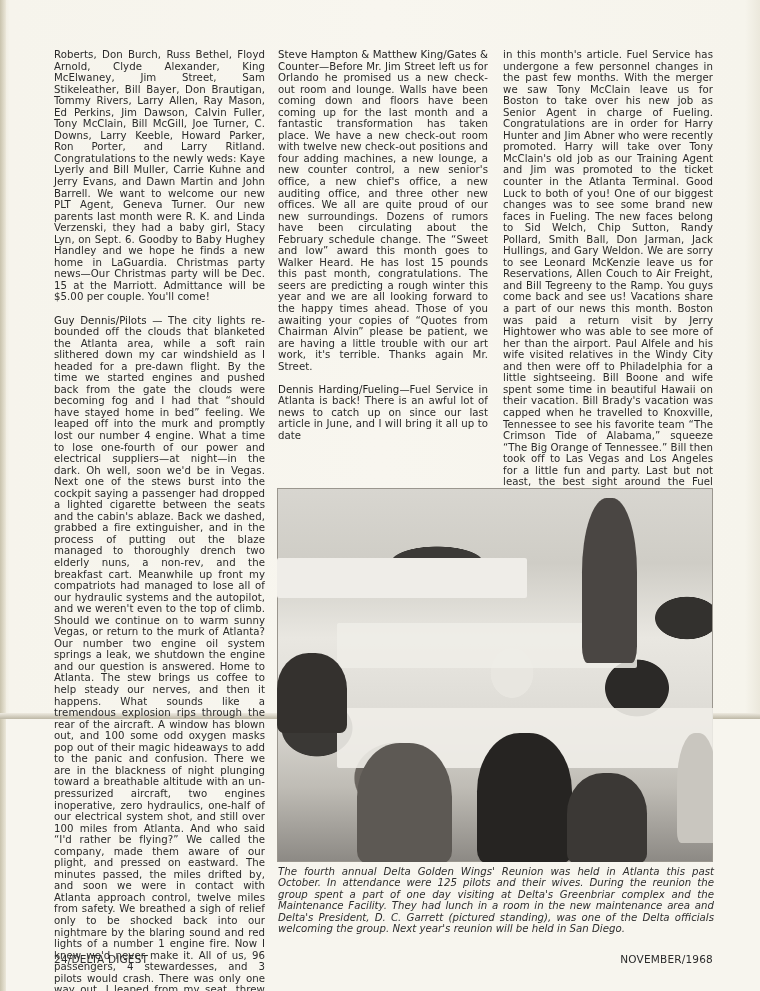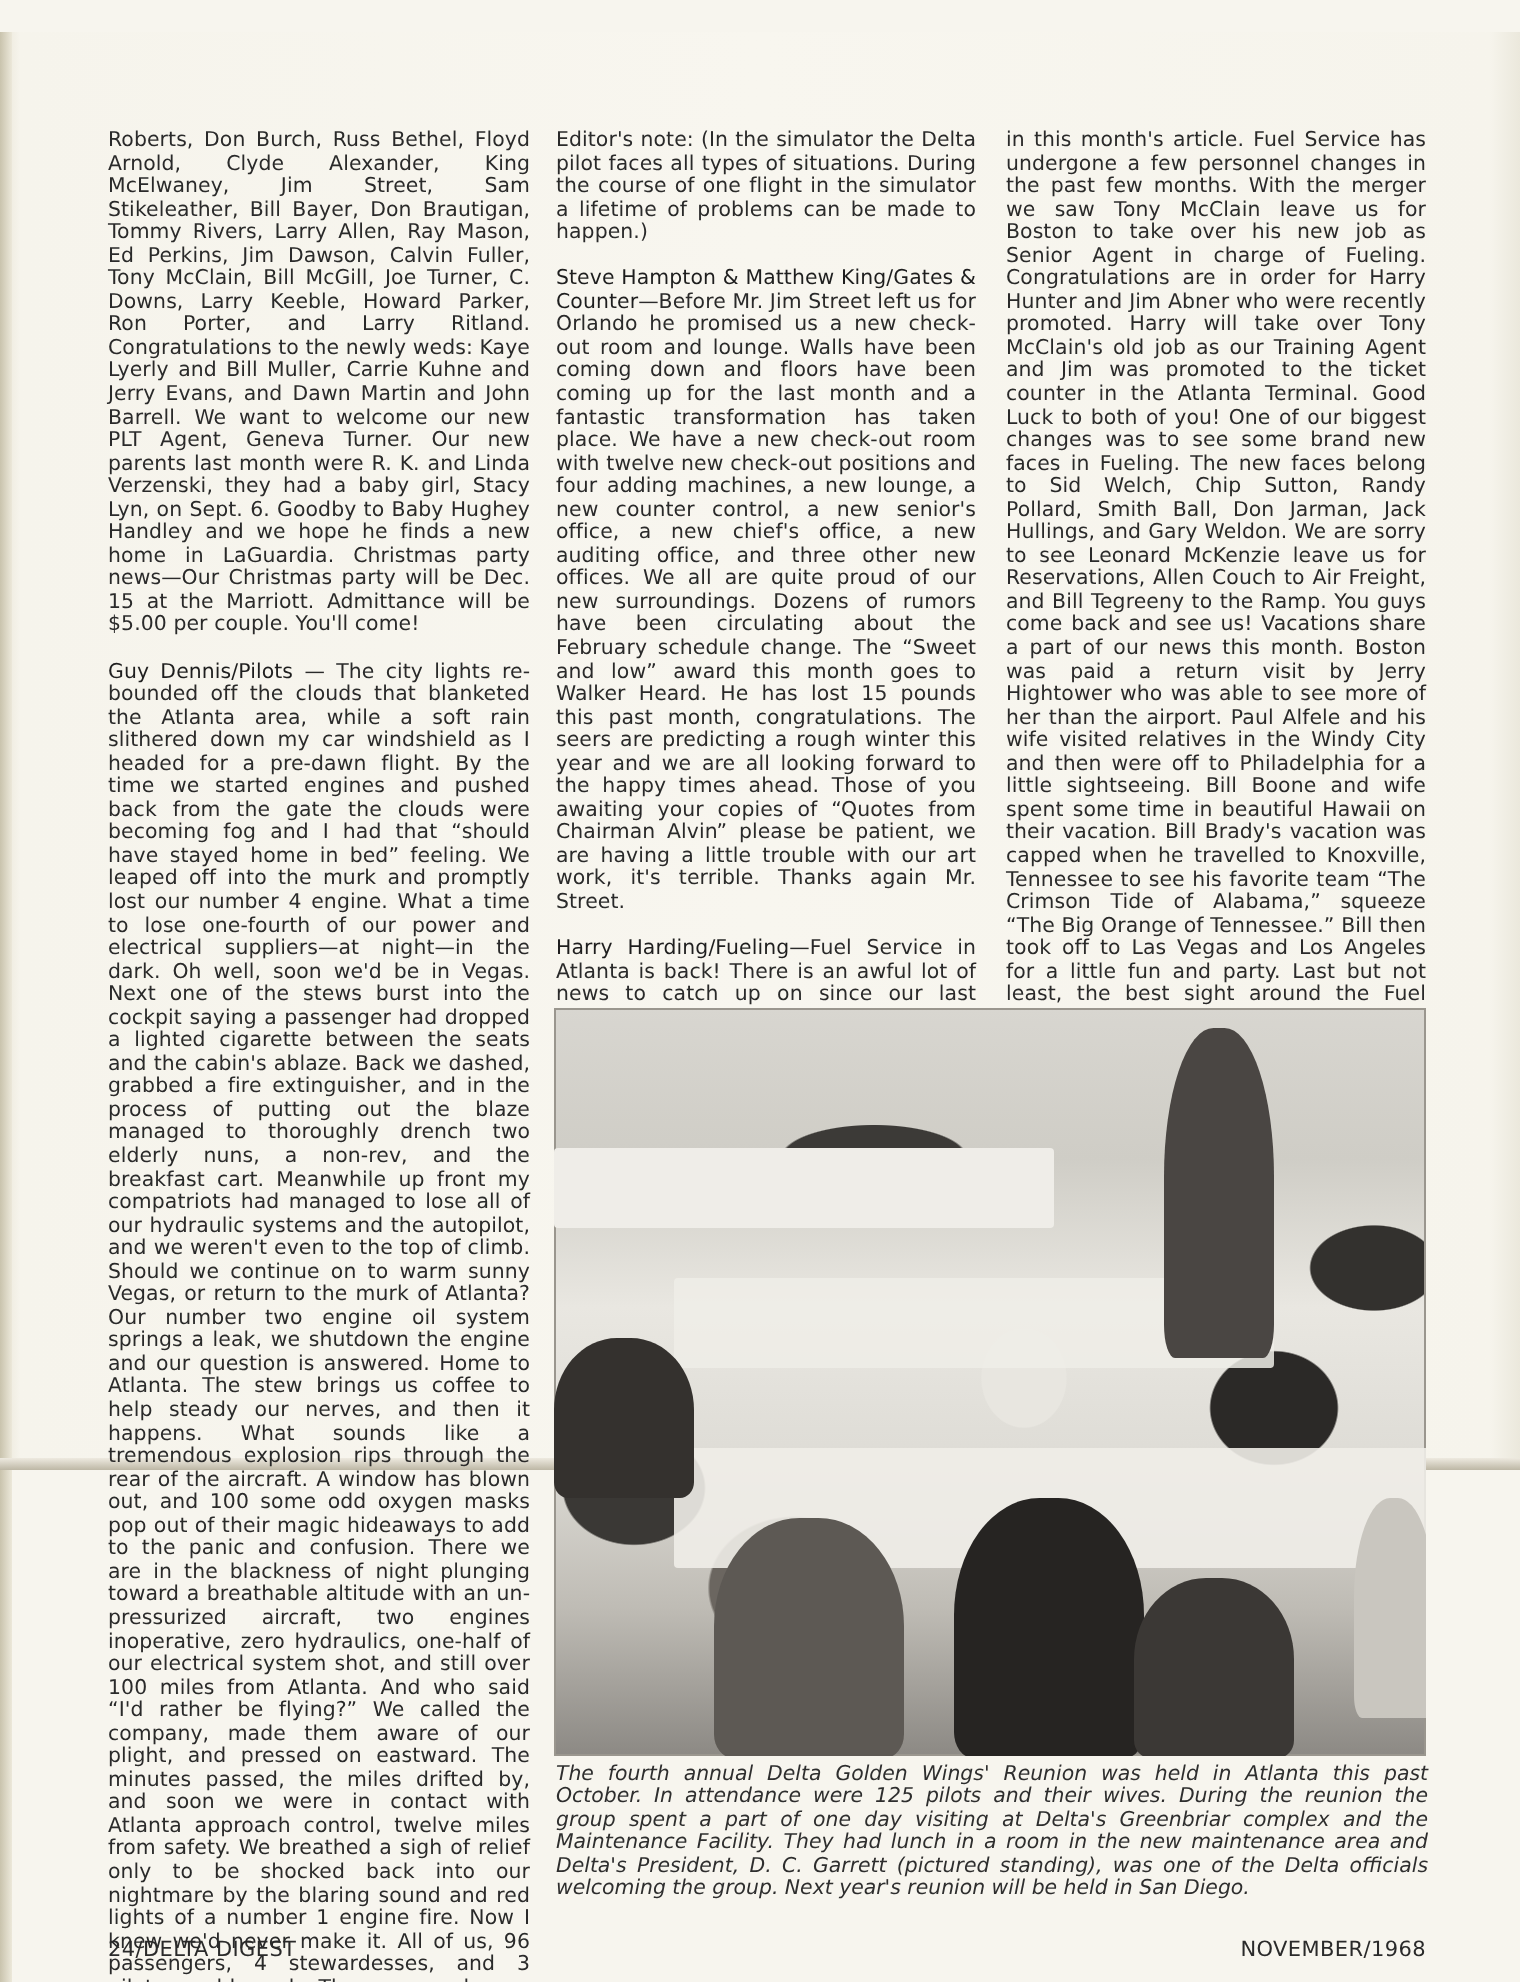--- a/index.html
+++ b/index.html
@@ -4,21 +4,21 @@
 <style>
   html, body { margin: 0; padding: 0; }
   body {
     width: 760px; height: 991px; overflow: hidden;
     background: #f7f5ee;
     font-family: "DejaVu Sans", "Liberation Sans", sans-serif;
     color: #2a2a2a;
     position: relative;
   }
   .page {
-    position: absolute; left: 0; top: 16px; width: 760px; height: 719px;
+    position: absolute; left: 0; top: 0; width: 760px; height: 719px;
     background: linear-gradient(90deg, #e9e5d6 0px, #f6f4ec 10px, #f8f6ef 50%, #f6f4ec 745px, #ebe8dc 760px);
   }
   .page-edge-left {
     position: absolute; left: 0; top: 0; width: 6px; height: 991px;
     background: linear-gradient(90deg, #c9c3ad, #ece8da);
   }
   .page-edge-bottom {
     position: absolute; left: 0; bottom: 0; width: 760px; height: 6px;
     background: linear-gradient(180deg, #eeeae0, #bdb7a5);
   }
@@ -84,27 +84,24 @@
     <p>
       <span>Roberts, Don Burch, Russ Bethel, Floyd Arnold, Clyde Alexander, King McElwaney, Jim Street, Sam Stikeleather, Bill Bayer, Don Brautigan, Tommy Rivers, Larry Allen, Ray Mason, Ed Perkins, Jim Dawson, Calvin Fuller, Tony McClain, Bill McGill, Joe Turner, C. Downs, Larry Keeble, Howard Parker, Ron Porter, and Larry Ritland. Congratulations to the newly weds: Kaye Lyerly and Bill Muller, Carrie Kuhne and Jerry Evans, and Dawn Martin and John Barrell. We want to wel­come our new PLT Agent, Geneva Turner. Our new parents last month were R. K. and Linda Verzenski, they had a baby girl, Stacy Lyn, on Sept. 6. Goodby to Baby Hughey Handley and we hope he finds a new home in LaGuardia. Christmas party news—Our Christmas party will be Dec. 15 at the Mar­riott. Admittance will be $5.00 per couple. You'll come!</span>
     </p>
     <p>
       <span class="byline">Guy Dennis/Pilots</span><span> — The city lights re­bounded off the clouds that blanketed the Atlanta area, while a soft rain slithered down my car windshield as I headed for a pre-dawn flight. By the time we started engines and pushed back from the gate the clouds were becoming fog and I had that “should have stayed home in bed” feeling. We leaped off into the murk and promptly lost our number 4 engine. What a time to lose one-fourth of our power and electrical suppliers—at night—in the dark. Oh well, soon we'd be in Vegas. Next one of the stews burst into the cockpit saying a passenger had dropped a lighted cigarette between the seats and the cabin's ablaze. Back we dashed, grabbed a fire extinguisher, and in the process of putting out the blaze managed to thoroughly drench two elderly nuns, a non-rev, and the breakfast cart. Meanwhile up front my compatriots had managed to lose all of our hydraulic systems and the autopilot, and we weren't even to the top of climb. Should we continue on to warm sunny Vegas, or return to the murk of Atlanta? Our number two engine oil system springs a leak, we shutdown the engine and our question is answered. Home to Atlanta. The stew brings us coffee to help steady our nerves, and then it happens. What sounds like a tremendous explosion rips through the rear of the aircraft. A window has blown out, and 100 some odd oxygen masks pop out of their magic hideaways to add to the panic and confusion. There we are in the blackness of night plunging toward a breathable altitude with an un­pressurized aircraft, two engines inoperative, zero hydraulics, one-half of our electrical system shot, and still over 100 miles from Atlanta. And who said “I'd rather be flying?” We called the company, made them aware of our plight, and pressed on eastward. The minutes passed, the miles drifted by, and soon we were in contact with Atlanta approach control, twelve miles from safety. We breathed a sigh of relief only to be shocked back into our nightmare by the blaring sound and red lights of a number 1 engine fire. Now I knew we'd never make it. All of us, 96 passengers, 4 stewardesses, and 3 pilots would crash. There was only one way out. I leaped from my seat, threw open the simulator door and went home.</span>
     </p>
   </div>
 
   <div class="col col-mid">
     <p>
-      <span>Editor's note: (In the simulator the Delta pilot faces all types of situations. During the course of one flight in the simulator a lifetime of problems can be made to happen.)</span>
-    </p>
-    <p>
       <span class="byline">Steve Hampton &amp; Matthew King/Gates &amp; Counter</span><span>—Before Mr. Jim Street left us for Orlando he promised us a new check-out room and lounge. Walls have been coming down and floors have been coming up for the last month and a fantastic transforma­tion has taken place. We have a new check-out room with twelve new check-out posi­tions and four adding machines, a new lounge, a new counter control, a new senior's office, a new chief's office, a new auditing office, and three other new offices. We all are quite proud of our new sur­roundings. Dozens of rumors have been circulating about the February schedule change. The “Sweet and low” award this month goes to Walker Heard. He has lost 15 pounds this past month, congratulations. The seers are predicting a rough winter this year and we are all looking forward to the happy times ahead. Those of you awaiting your copies of “Quotes from Chairman Alvin” please be patient, we are having a little trouble with our art work, it's terrible. Thanks again Mr. Street.</span>
     </p>
     <p>
-      <span class="byline">Harry Harding/Fueling</span><span>—Fuel Service in At­lanta is back! There is an awful lot of news to catch up on since our last article in June, and I will bring it all up to date</span>
+      <span class="byline">Dennis Harding/Fueling</span><span>—Fuel Service in At­lanta is back! There is an awful lot of news to catch up on since our last article in June, and I will bring it all up to date</span>
     </p>
   </div>
 
   <div class="col col-right">
     <p>
       <span>in this month's article. Fuel Service has undergone a few personnel changes in the past few months. With the merger we saw Tony McClain leave us for Boston to take over his new job as Senior Agent in charge of Fueling. Congratulations are in order for Harry Hunter and Jim Abner who were recently promoted. Harry will take over Tony McClain's old job as our Training Agent and Jim was promoted to the ticket counter in the Atlanta Terminal. Good Luck to both of you! One of our biggest changes was to see some brand new faces in Fueling. The new faces belong to Sid Welch, Chip Sutton, Randy Pollard, Smith Ball, Don Jar­man, Jack Hullings, and Gary Weldon. We are sorry to see Leonard McKenzie leave us for Reservations, Allen Couch to Air Freight, and Bill Tegreeny to the Ramp. You guys come back and see us! Vacations share a part of our news this month. Boston was paid a return visit by Jerry Hightower who was able to see more of her than the airport. Paul Alfele and his wife visited relatives in the Windy City and then were off to Philadelphia for a little sightseeing. Bill Boone and wife spent some time in beautiful Hawaii on their vacation. Bill Brady's vacation was capped when he travelled to Knoxville, Tennessee to see his favorite team “The Crimson Tide of Alabama,” squeeze “The Big Orange of Tennessee.” Bill then took off to Las Vegas and Los Angeles for a little fun and party. Last but not least, the best sight around the Fuel Farm is the familiar face of Mr. Jack</span>
     </p>
   </div>
 
   <div class="photo" title="Black and white photo of Delta Golden Wings' Reunion attendees seated at tables, with D. C. Garrett standing">

